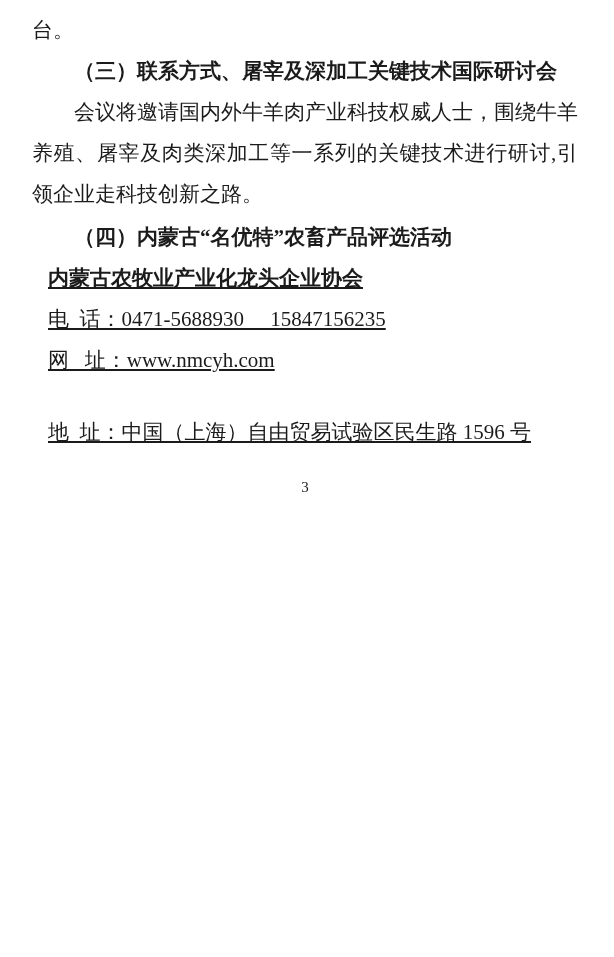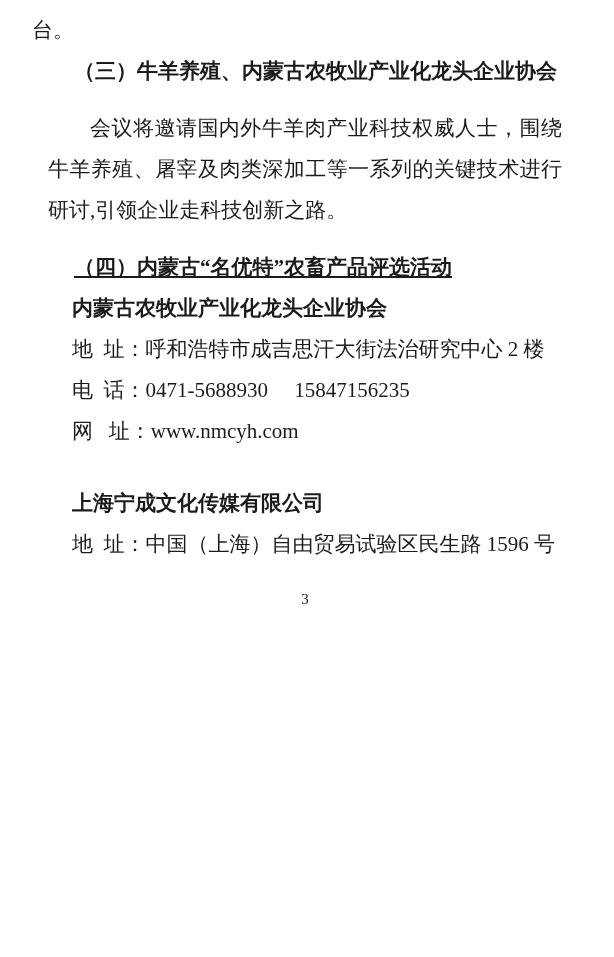--- a/index.html
+++ b/index.html
@@ -27,29 +27,30 @@
     margin: 0;
     text-align: left;
   }
   .heading {
     margin: 0;
     font-weight: 700;
     font-size: 21px;
     line-height: 41px;
     text-indent: 42px;
   }
-  .heading.h4 { margin-top: 2px; text-decoration: underline; }
+  .heading.h4 { margin-top: 2px; }
   .para {
-    margin: 16px;
+    margin: 0;
     text-indent: 42px;
     text-align: justify;
     text-justify: inter-ideograph;
   }
   .contact-block {
-    margin-left: 40px;
+    margin-left: 16px;
+    text-decoration: underline;
   }
   .org-name {
     margin: 0;
     font-weight: 700;
     font-size: 21px;
     line-height: 41px;
   }
   .contact-line {
     margin: 0;
     white-space: pre-wrap;
@@ -63,35 +64,33 @@
     color: #1b1b1b;
   }
 </style>
 </head>
 <body>
 
 <div class="page">
 
   <p class="overflow-line">台。</p>
 
-  <h3 class="heading">（三）牛羊养殖、内蒙古农牧业产业化龙头企业协会</h3>
+  <h3 class="heading">（三）联系方式、屠宰及深加工关键技术国际研讨会</h3>
 
   <p class="para">会议将邀请国内外牛羊肉产业科技权威人士，围绕牛羊养殖、屠宰及肉类深加工等一系列的关键技术进行研讨,引领企业走科技创新之路。</p>
 
   <h3 class="heading h4">（四）内蒙古“名优特”农畜产品评选活动</h3>
 
 
 
   <div class="contact-block">
     <h3 class="org-name">内蒙古农牧业产业化龙头企业协会</h3>
-    <p class="contact-line">地  址：呼和浩特市成吉思汗大街法治研究中心 2 楼</p>
     <p class="contact-line">电  话：0471-5688930     15847156235</p>
     <p class="contact-line">网   址：www.nmcyh.com</p>
   </div>
 
   <div class="contact-block org2">
-    <h3 class="org-name">上海宁成文化传媒有限公司</h3>
     <p class="contact-line">地  址：中国（上海）自由贸易试验区民生路 1596 号</p>
   </div>
 
   <div class="page-number">3</div>
 
 </div>
 
 </body></html>

